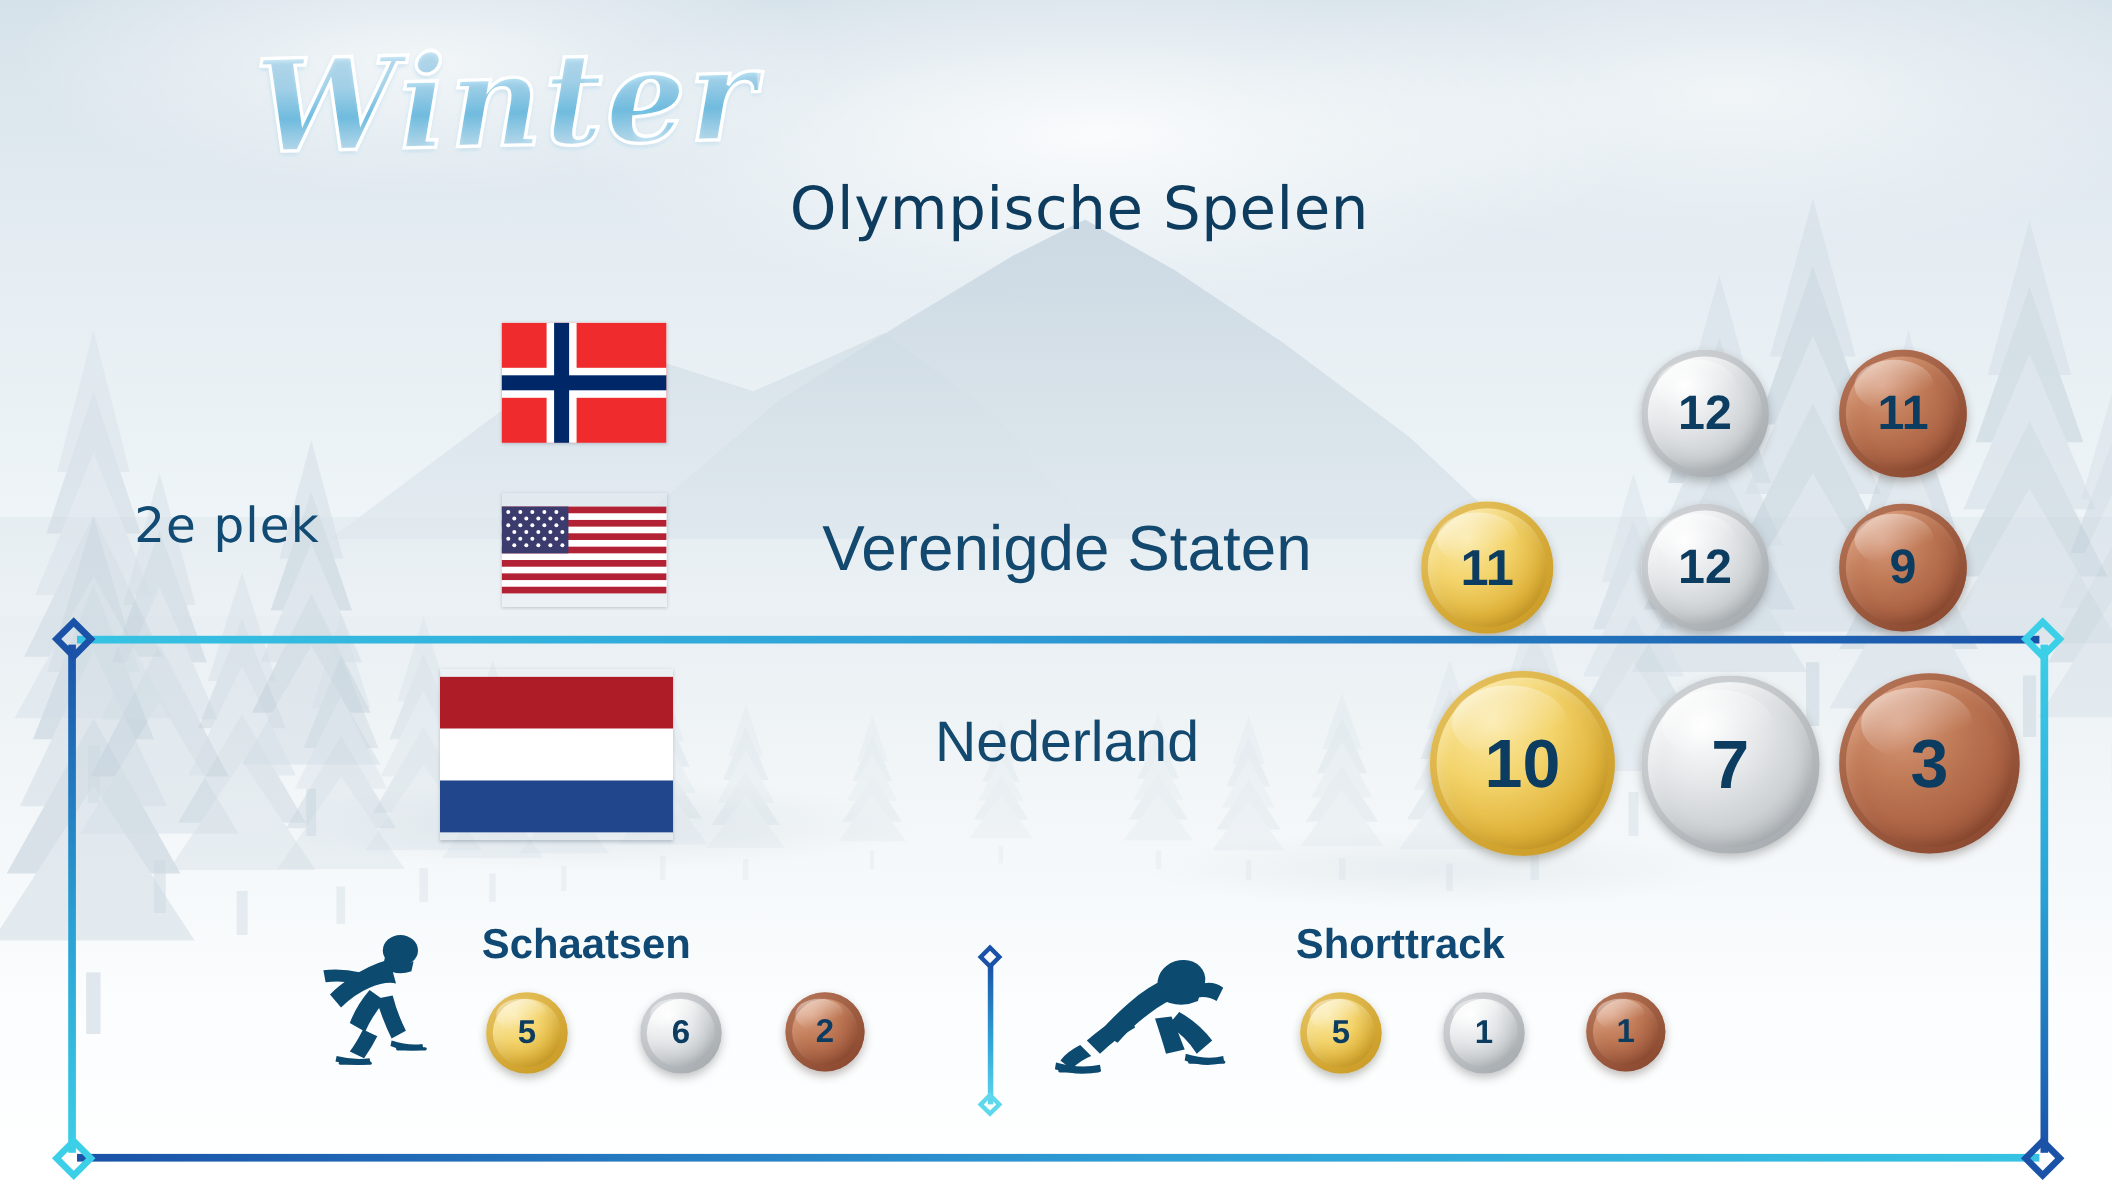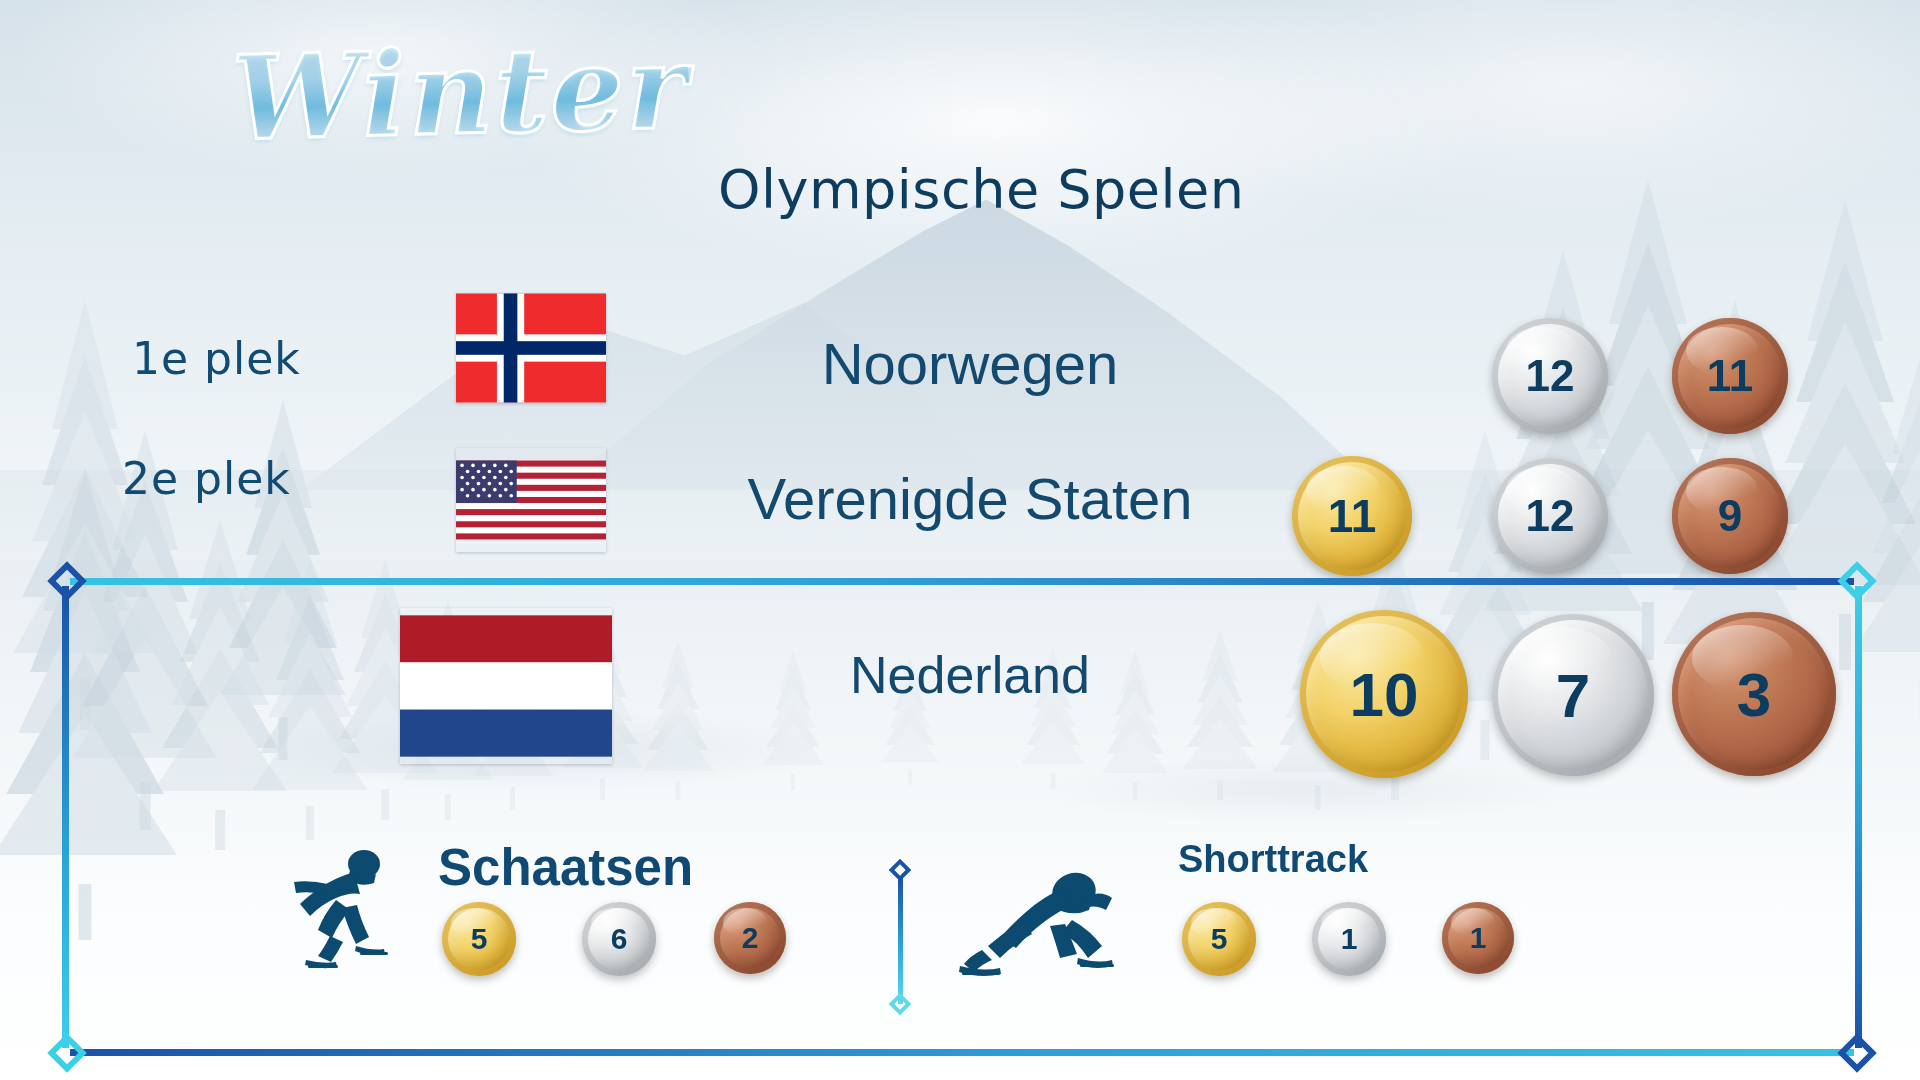--- a/index.html
+++ b/index.html
@@ -376,33 +376,31 @@
         <i style="border-left-width: 27.72px; border-right-width: 27.72px; border-bottom-width: 42.6px; border-bottom-color: rgb(194, 208, 218); top: 55.38px;"></i>
         <i style="border-left-width: 32.01px; border-right-width: 32.01px; border-bottom-width: 42.6px; border-bottom-color: rgb(211, 222, 230); top: 73.84px;"></i>
         <b style="width: 4.62px; height: 17.04px;"></b>
       </div>
     </div>
 
   <div class="title-winter-outline">Winter</div>
   <div class="title-winter">Winter</div>
   <div class="title-sub">Olympische Spelen</div>
 
-  <div class="rank-label" style="left:132px; top:333px; font-size:44px;">1e plek</div>
 
   <div class="flag" style="left:456px; top:293px; width:150px; height:110px;">
     <svg width="150" height="110" viewBox="0 0 22 16">
       <rect width="22" height="16" fill="#ef2b2d"></rect>
       <rect x="6" y="0" width="4" height="16" fill="#ffffff"></rect>
       <rect x="0" y="6" width="22" height="4" fill="#ffffff"></rect>
       <rect x="7" y="0" width="2" height="16" fill="#002868"></rect>
       <rect x="0" y="7" width="22" height="2" fill="#002868"></rect>
     </svg>
   </div>
 
-  <div class="country" style="left:720px; top:330px; width:500px; font-size:58px;">Noorwegen</div>
 
   <div class="medal silver" style="left:1492px; top:318px; width:116px; height:116px; font-size:44px;">
     <i class="sheen"></i>
       <span>12</span>
   </div>
   <div class="medal bronze" style="left:1672px; top:318px; width:116px; height:116px; font-size:44px;">
     <i class="sheen"></i>
       <span>11</span>
   </div>
 
@@ -524,21 +522,21 @@
         <path d="M58 94 q-6 12 -12 20 l13 6 q7 -10 12 -20 z"></path>
 
         <path d="M34 118 q16 4 30 2 l1 5 q-16 3 -32 -2 z"></path>
         <path d="M84 104 q16 5 28 3 l1 5 q-15 3 -30 -3 z"></path>
         <rect x="36" y="123" width="30" height="3" rx="1.5"></rect>
         <rect x="88" y="110" width="28" height="3" rx="1.5"></rect>
       </g>
     </svg>
   </div>
 
-  <div class="sport-name" style="left:438px; top:838px; font-size:51px;">Schaatsen</div>
+  <div class="sport-name" style="left:438px; top:838px; font-size:38px;">Schaatsen</div>
 
   <div class="medal gold" style="left:442px; top:902px; width:74px; height:74px; font-size:30px;">
     <i class="sheen"></i>
       <span>5</span>
   </div>
   <div class="medal silver" style="left:582px; top:902px; width:74px; height:74px; font-size:30px;">
     <i class="sheen"></i>
       <span>6</span>
   </div>
   <div class="medal bronze" style="left:714px; top:902px; width:72px; height:72px; font-size:30px;">

